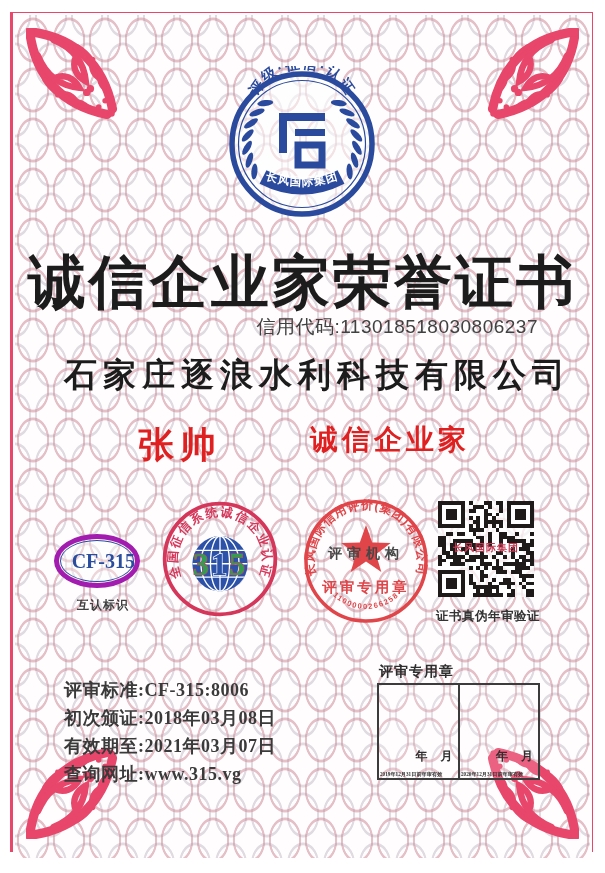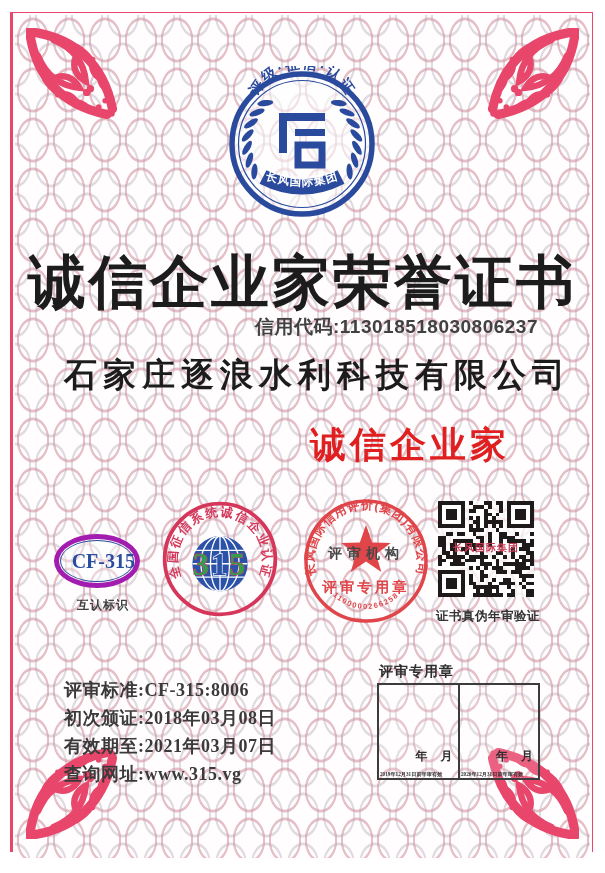--- a/index.html
+++ b/index.html
@@ -17,26 +17,26 @@
   .flourish{position:absolute;width:92px;height:92px;}
   .fl-tl{left:26px;top:28px;}
   .fl-tr{right:26px;top:28px;transform:rotate(90deg);}
   .fl-br{right:26px;bottom:34px;transform:rotate(180deg);}
   .fl-bl{left:26px;bottom:34px;transform:rotate(270deg);}
   
   .content{position:absolute;inset:0;}
   .emblem{position:absolute;left:227px;top:66px;width:150px;height:156px;}
   .title{position:absolute;left:0;top:250px;width:100%;text-align:center;
          font-size:58px;font-weight:bold;color:#1c1c1c;letter-spacing:3px;line-height:1.1;}
-  .credit{position:absolute;right:67px;top:314px;font-size:19px;font-weight:bold;color:#414141;letter-spacing:.5px;}
+  .credit{position:absolute;right:67px;top:314px;font-size:19px;font-weight:normal;color:#414141;letter-spacing:.5px;}
   .company{position:absolute;left:0;top:353px;width:100%;text-align:center;
            font-size:33px;font-weight:bold;color:#1c1c1c;letter-spacing:6px;padding-left:15px;}
   .honoree{position:absolute;left:138px;top:421px;font-size:36px;font-weight:bold;color:#e02020;
            letter-spacing:6px;font-family:"Liberation Serif",serif;}
-  .honor-title{position:absolute;left:310px;top:421px;font-size:36px;font-weight:bold;color:#e02020;
+  .honor-title{position:absolute;left:310px;top:421px;font-size:28px;font-weight:bold;color:#e02020;
            letter-spacing:4px;font-family:"Liberation Serif",serif;}
   
   .cf315{position:absolute;left:54px;top:534px;width:86px;height:54px;border:5px solid #a21caf;
          border-radius:50%;box-sizing:border-box;display:flex;align-items:center;justify-content:flex-end;
          background:rgba(255,255,255,.35);}
   .cf315::after{content:"";position:absolute;inset:1px;border:1px solid #2b4d9e;border-radius:50%;}
   .cf315 span{font-family:"Liberation Serif",serif;font-weight:bold;font-size:20px;color:#2b4d9e;letter-spacing:0;}
   .mutual{position:absolute;left:77px;top:597px;font-size:12px;font-weight:bold;color:#3f3f3f;letter-spacing:1px;
           font-family:"Liberation Serif",serif;}
   .seal315{position:absolute;left:158px;top:497px;width:124px;height:124px;}
@@ -170,20 +170,21 @@
     <path id="banner-arc" d="M28,106 Q75,127 122,106" fill="none"></path>
     <text font-size="11.5" font-weight="bold" fill="#ffffff" letter-spacing="1">
       <textPath href="#banner-arc" startOffset="50%" text-anchor="middle">长风国际集团</textPath>
     </text>
   </svg>
 
   <div class="title">诚信企业家荣誉证书</div>
   <div class="credit">信用代码:113018518030806237</div>
 
   <div class="company">石家庄逐浪水利科技有限公司</div>
+  <div class="honoree">张帅</div>
   <div class="honor-title">诚信企业家</div>
 
   <div class="cf315">
     <span>CF-315</span>
   </div>
   <div class="mutual">互认标识</div>
 
   <svg class="seal315" viewBox="0 0 130 130">
     <circle cx="65" cy="65" r="58" fill="none" stroke="#d5375b" stroke-width="4"></circle>
     <path id="ring315" d="M24.2,84 A45,45 0 1 1 105.8,84" fill="none"></path>

